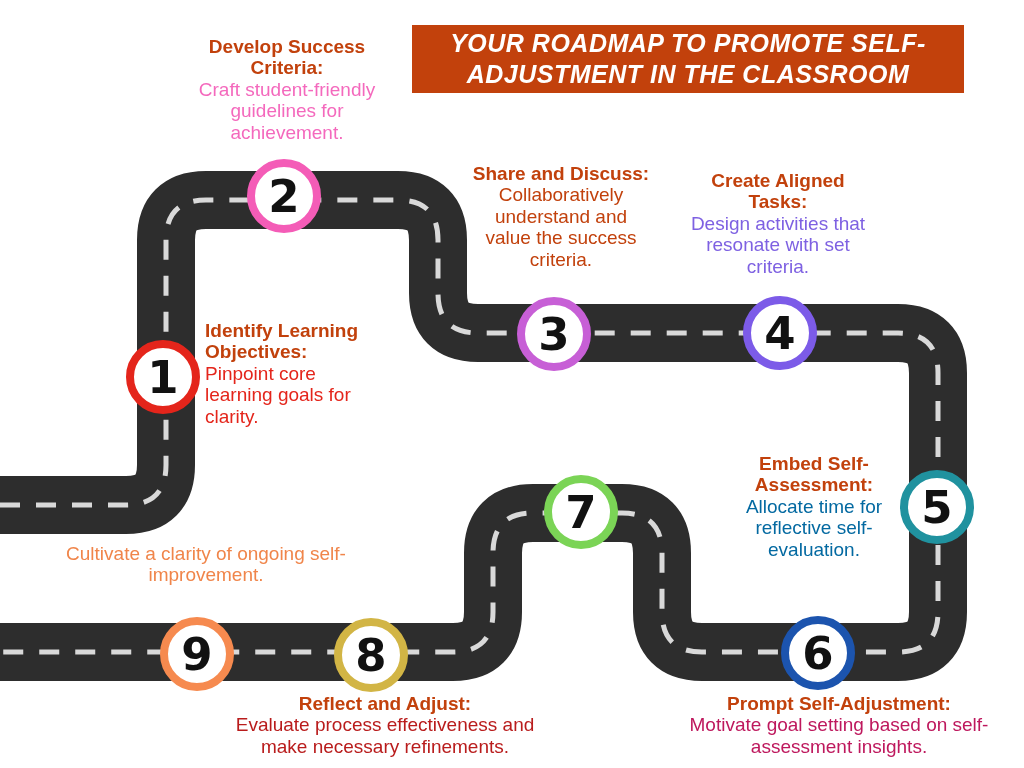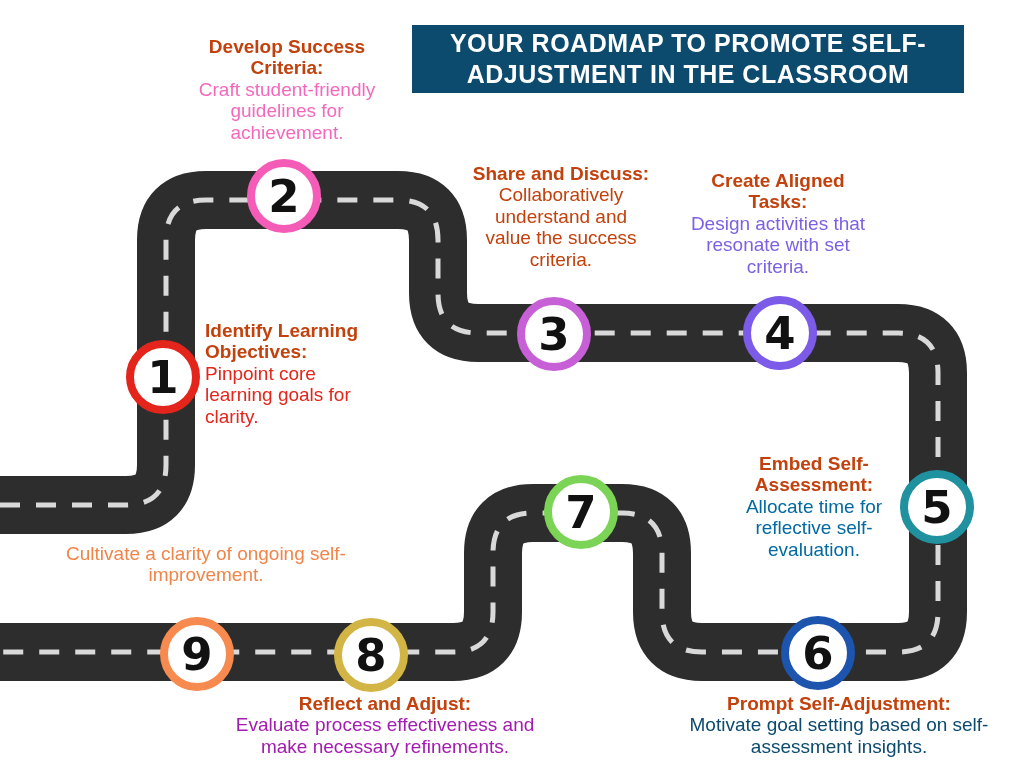--- a/index.html
+++ b/index.html
@@ -30,21 +30,21 @@
 </head>
 <body>
 
 <div class="canvas">
 
   <svg class="road-svg" width="1024" height="768" viewBox="0 0 1024 768">
     <path d="M 0 505 H 126 Q 166 505 166 465 V 240 Q 166 200 206 200 H 398 Q 438 200 438 240 V 293 Q 438 333 478 333 H 898 Q 938 333 938 373 V 612 Q 938 652 898 652 H 702 Q 662 652 662 612 V 553 Q 662 513 622 513 H 533 Q 493 513 493 553 V 612 Q 493 652 453 652 H 0" fill="none" stroke="#2d2d2d" stroke-width="58"></path>
     <path d="M 0 505 H 126 Q 166 505 166 465 V 240 Q 166 200 206 200 H 398 Q 438 200 438 240 V 293 Q 438 333 478 333 H 898 Q 938 333 938 373 V 612 Q 938 652 898 652 H 702 Q 662 652 662 612 V 553 Q 662 513 622 513 H 533 Q 493 513 493 553 V 612 Q 493 652 453 652 H 0" fill="none" stroke="#d9d9d9" stroke-width="5" stroke-dasharray="20 16"></path>
   </svg>
 
-  <div class="title-box" style="background: #0c4a6e; color: rgb(255, 255, 255);">
+  <div class="title-box" style="background: #c2410c; color: rgb(255, 255, 255); font-style: italic;">
     <div>YOUR ROADMAP TO PROMOTE SELF-</div>
     <div>ADJUSTMENT IN THE CLASSROOM</div>
   </div>
 
   <div class="ms-circle" style="left: 126px; top: 340px; border-color: rgb(228, 37, 27);">
       <span>1</span>
     </div>
   <div class="ms-circle" style="left: 247px; top: 159px; border-color: rgb(244, 92, 183);">
       <span>2</span>
     </div>
@@ -90,26 +90,26 @@
     <div class="ms-desc" style="color: rgb(126, 97, 226);">Design activities that resonate with set criteria.</div>
   </div>
 
   <div class="ms-text ta-c" style="left:730px;top:453px;width:168px;">
     <div class="ms-title">Embed Self-Assessment:</div>
     <div class="ms-desc" style="color: #0369a1;">Allocate time for reflective self-evaluation.</div>
   </div>
 
   <div class="ms-text ta-c" style="left:658px;top:693px;width:362px;">
     <div class="ms-title">Prompt Self-Adjustment:</div>
-    <div class="ms-desc" style="color: #0c4a6e;">Motivate goal setting based on self-assessment insights.</div>
+    <div class="ms-desc" style="color: #be185d;">Motivate goal setting based on self-assessment insights.</div>
   </div>
 
 
   <div class="ms-text ta-c" style="left:224px;top:693px;width:322px;">
     <div class="ms-title">Reflect and Adjust:</div>
-    <div class="ms-desc" style="color: #a21caf;">Evaluate process effectiveness and make necessary refinements.</div>
+    <div class="ms-desc" style="color: #b91c1c;">Evaluate process effectiveness and make necessary refinements.</div>
   </div>
 
   <div class="ms-text ta-c" style="left:36px;top:543px;width:340px;">
     <div class="ms-desc" style="color: rgb(240, 133, 74);">Cultivate a clarity of ongoing self-improvement.</div>
   </div>
 
 </div>
 
 </body></html>

